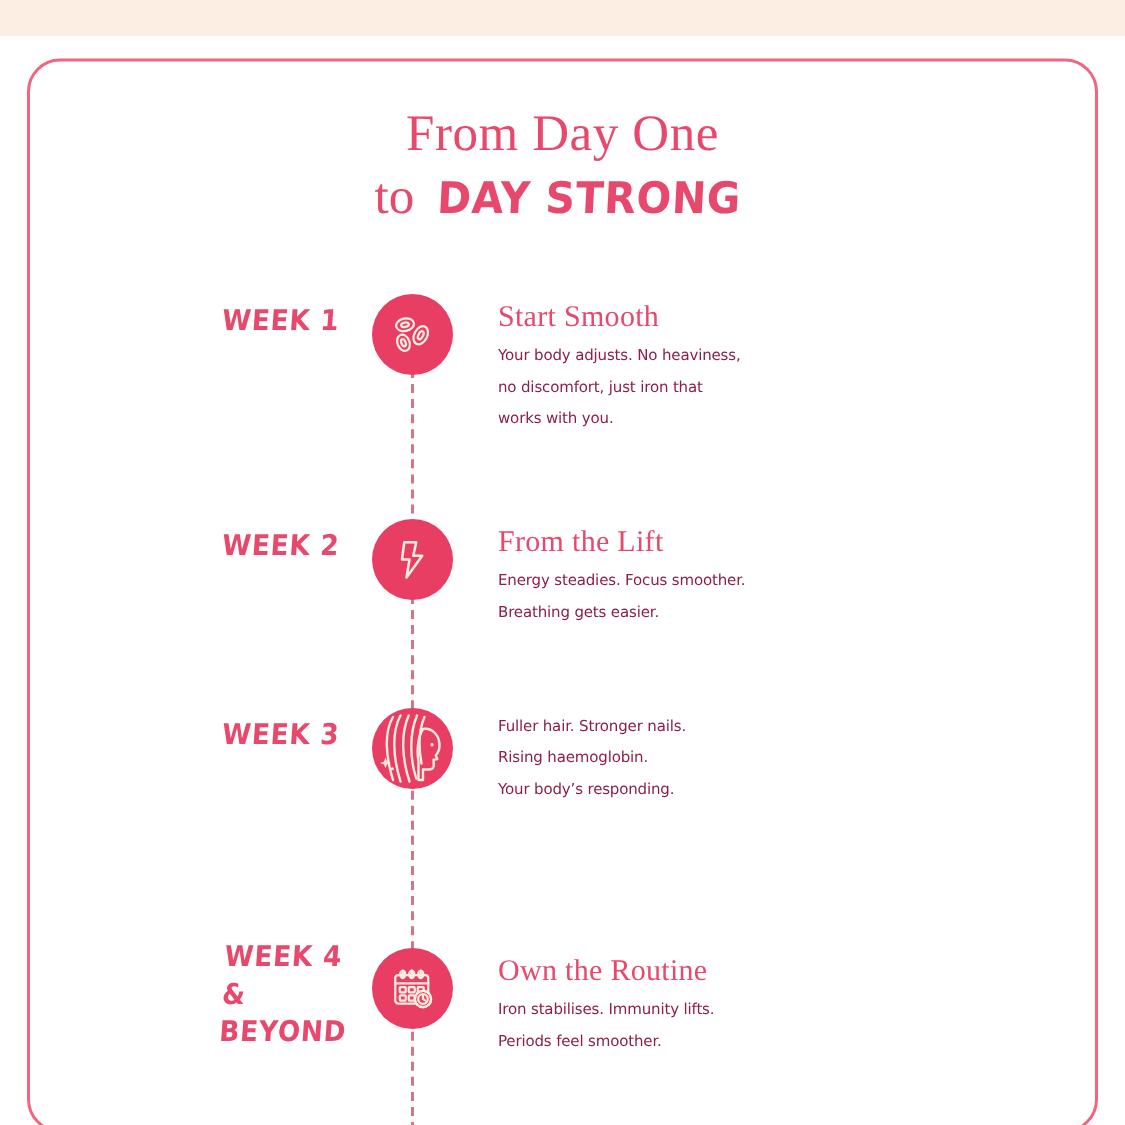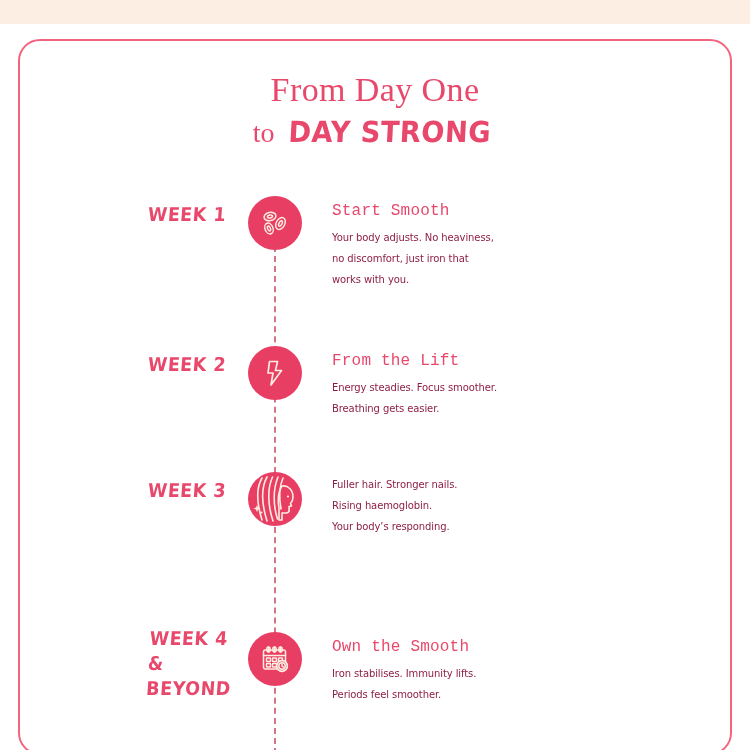--- a/index.html
+++ b/index.html
@@ -49,21 +49,21 @@
     display: block;
   }
   .title-line2 {
     display: block;
     line-height: 40px;
     margin-top: 2px;
     white-space: nowrap;
   }
   .title-to {
     font-family: "Liberation Serif", serif;
-    font-size: 28px;
+    font-size: 34px;
     color: #e8486b;
     vertical-align: baseline;
   }
   .title-strong {
     font-family: "DejaVu Sans", sans-serif;
     font-size: 29px;
     font-weight: bold;
     color: #e8486b;
     letter-spacing: 0.5px;
     transform: skewX(-3deg) scaleX(0.94);
@@ -116,22 +116,22 @@
     justify-content: center;
   }
   .node svg { display: block; }
 
   .content {
     position: absolute;
     left: 332px;
     width: 330px;
   }
   .heading {
-    font-family: Liberation Mono, monospace;
-    font-size: 16px;
+    font-family: Liberation Serif, serif;
+    font-size: 20px;
     line-height: 26px;
     color: #e8486b;
     margin: 0 0 3px 0;
     letter-spacing: 0.2px;
   }
   .body {
     font-family: "DejaVu Sans", sans-serif;
     font-size: 10px;
     line-height: 21px;
     color: #8e1f44;
@@ -257,19 +257,19 @@
           <rect x="13.5" y="20.5" width="4" height="3.6" rx="0.6"></rect>
           <circle cx="23" cy="23" r="5.4" fill="#e93e63"></circle>
           <circle cx="23" cy="23" r="5.4"></circle>
           <circle cx="23" cy="23" r="3.2"></circle>
           <path d="M23 21 V23 L24.4 23.9"></path>
         </svg>
       </span>
     </div>
 
     <div class="content" style="top:2px;">
-      <p class="heading">Own the Smooth</p>
+      <p class="heading">Own the Routine</p>
       <p class="body">Iron stabilises. Immunity lifts.
 Periods feel smoother.</p>
     </div>
   </div>
 
 </div>
 
 </body></html>

